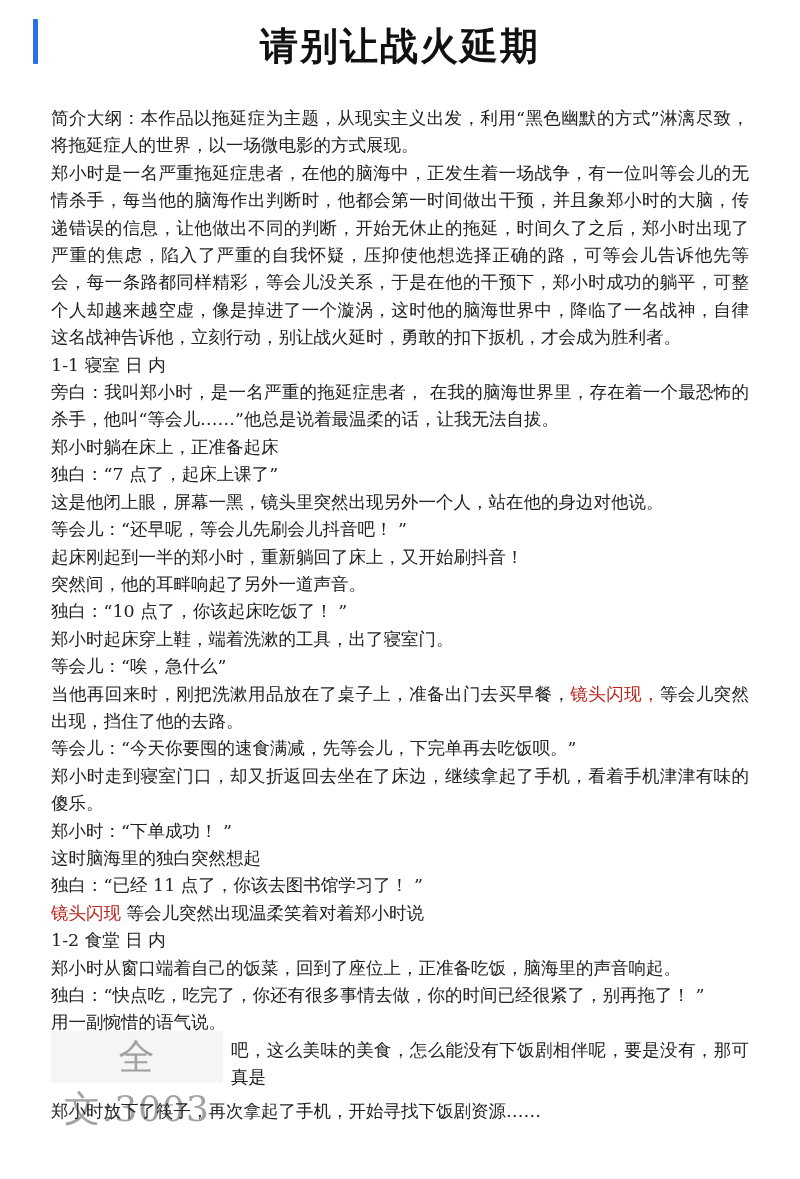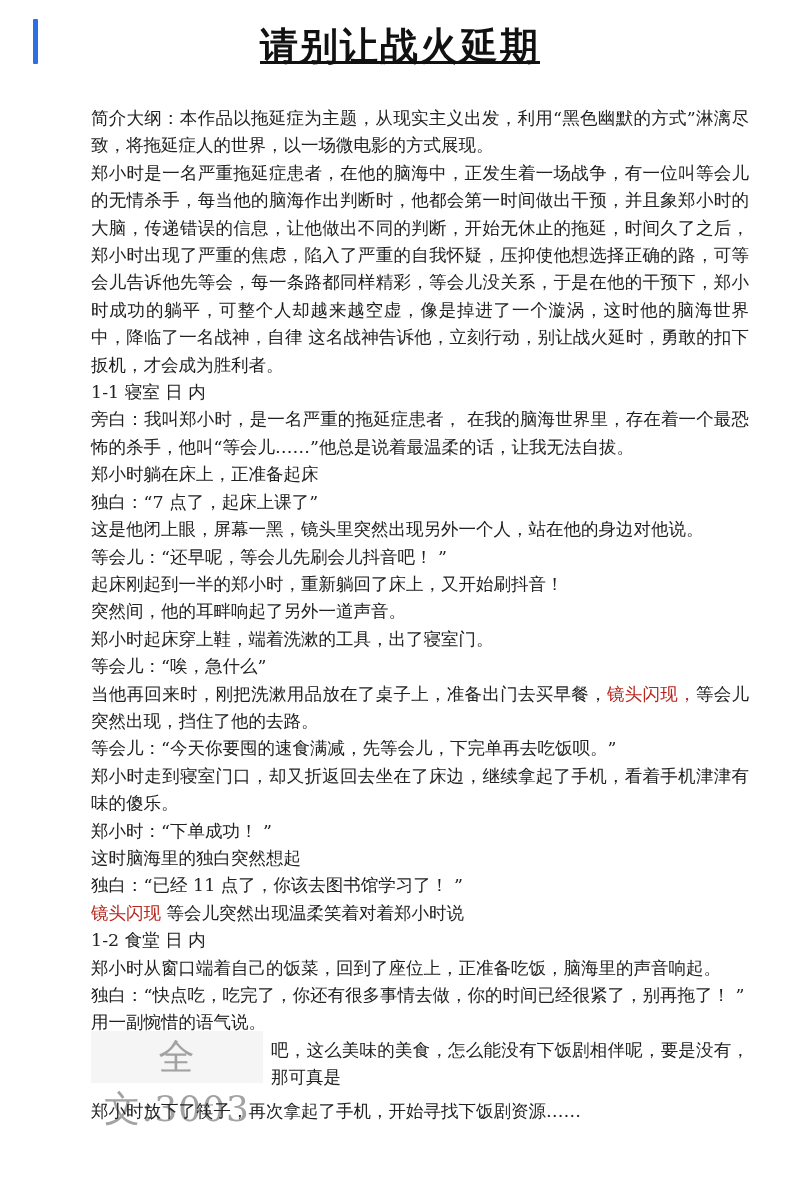--- a/index.html
+++ b/index.html
@@ -21,30 +21,28 @@
     border-radius: 1px;
   }
   h1.doc-title {
     margin: 20px 0 0 0;
     text-align: center;
     font-size: 38px;
     line-height: 52px;
     font-weight: 700;
     letter-spacing: 2px;
     color: #111111;
-    text-decoration: underline;
   }
   .content {
     margin-top: 33px;
     padding: 0 51px;
     font-size: 17.5px;
     line-height: 27.4px;
     color: #212121;
     text-align: justify;
-    margin-left: 40px;
   }
   .content p { margin: 0; }
   .red { color: #b8241b; }
   .wm-para { margin-top: 2px; }
   .wm-box {
     float: left;
     width: 172px;
     height: 52px;
     margin: -6px 8px 0 0;
     background: #f5f5f5;
@@ -67,20 +65,21 @@
     <p>简介大纲：本作品以拖延症为主题，从现实主义出发，利用“黑色幽默的方式”淋漓尽致，将拖延症人的世界，以一场微电影的方式展现。</p>
     <p>郑小时是一名严重拖延症患者，在他的脑海中，正发生着一场战争，有一位叫等会儿的无情杀手，每当他的脑海作出判断时，他都会第一时间做出干预，并且象郑小时的大脑，传递错误的信息，让他做出不同的判断，开始无休止的拖延，时间久了之后，郑小时出现了严重的焦虑，陷入了严重的自我怀疑，压抑使他想选择正确的路，可等会儿告诉他先等会，每一条路都同样精彩，等会儿没关系，于是在他的干预下，郑小时成功的躺平，可整个人却越来越空虚，像是掉进了一个漩涡，这时他的脑海世界中，降临了一名战神，自律 这名战神告诉他，立刻行动，别让战火延时，勇敢的扣下扳机，才会成为胜利者。</p>
     <p class="scene">1-1 寝室 日 内</p>
     <p>旁白：我叫郑小时，是一名严重的拖延症患者， 在我的脑海世界里，存在着一个最恐怖的杀手，他叫“等会儿……”他总是说着最温柔的话，让我无法自拔。</p>
     <p>郑小时躺在床上，正准备起床</p>
     <p>独白：“7 点了，起床上课了”</p>
     <p>这是他闭上眼，屏幕一黑，镜头里突然出现另外一个人，站在他的身边对他说。</p>
     <p>等会儿：“还早呢，等会儿先刷会儿抖音吧！ ”</p>
     <p>起床刚起到一半的郑小时，重新躺回了床上，又开始刷抖音！</p>
     <p>突然间，他的耳畔响起了另外一道声音。</p>
+    <p>独白：“10 点了，你该起床吃饭了！ ”</p>
     <p>郑小时起床穿上鞋，端着洗漱的工具，出了寝室门。</p>
     <p>等会儿：“唉，急什么”</p>
     <p><span>当他再回来时，刚把洗漱用品放在了桌子上，准备出门去买早餐，</span><span class="red">镜头闪现，</span><span>等会儿突然出现，挡住了他的去路。</span></p>
     <p>等会儿：“今天你要囤的速食满减，先等会儿，下完单再去吃饭呗。”</p>
     <p>郑小时走到寝室门口，却又折返回去坐在了床边，继续拿起了手机，看着手机津津有味的傻乐。</p>
     <p>郑小时：“下单成功！ ”</p>
     <p>这时脑海里的独白突然想起</p>
     <p>独白：“已经 11 点了，你该去图书馆学习了！ ”</p>
     <p><span class="red">镜头闪现</span><span> 等会儿突然出现温柔笑着对着郑小时说</span></p>
     <p class="scene">1-2 食堂 日 内</p>

